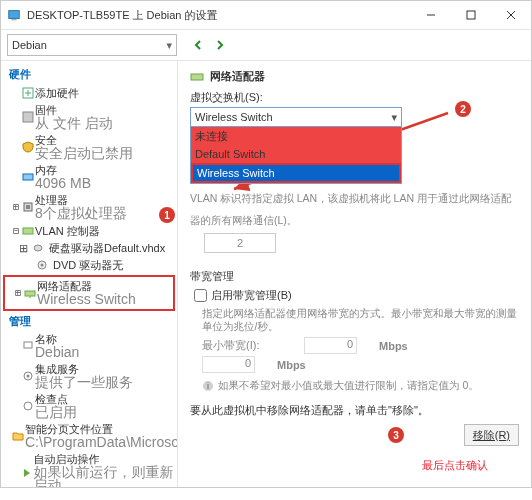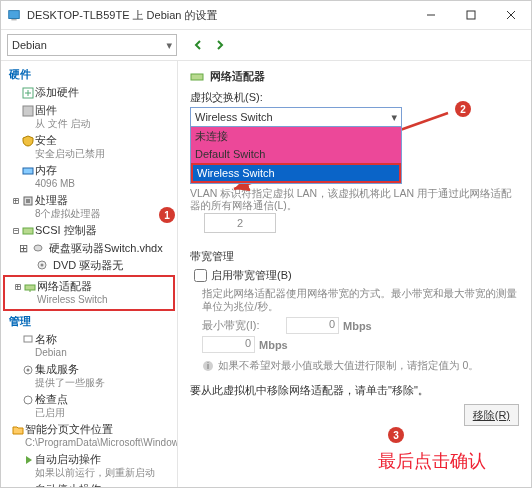--- a/index.html
+++ b/index.html
@@ -11,55 +11,55 @@
 .winbtn{width:40px;display:flex;align-items:center;justify-content:center;color:#555;}
 .toolbar{height:26px;display:flex;align-items:center;padding:2px 6px;gap:6px;border-bottom:1px solid #e5e5e5;}
 .vm-select{flex:0 0 160px;display:flex;align-items:center;border:1px solid #bbb;height:20px;padding:0 4px;background:#fff;}
 .vm-select .sel-text{flex:1;}
 .vm-select .chev{color:#666;}
 .tool-icons{display:flex;gap:4px;margin-left:6px;}
 .tool-icons .tbtn{width:18px;height:18px;display:flex;align-items:center;justify-content:center;border-radius:2px;}
 .body{flex:1;display:flex;min-height:0;}
 .sidebar{width:176px;border-right:1px solid #e5e5e5;overflow:hidden;padding-top:4px;}
 .cat{color:#0067b8;font-weight:bold;padding:2px 6px 2px 8px;}
-.node{display:flex;align-items:flex-start;padding:2px 2px 2px 10px;gap:0;}
+.node{display:flex;align-items:center;padding:2px 2px 2px 10px;gap:0;}
 .node .exp{width:10px;text-align:center;color:#555;font-family:Consolas,monospace;font-size:10px;line-height:14px;}
 .node .nicon{width:14px;height:14px;flex:0 0 14px;display:flex;align-items:center;justify-content:center;}
 .node .ntext{display:flex;flex-direction:column;line-height:13px;}
-.node .sub{color:#888;font-size:10px;}
+.node .sub{color:#888;font-size:14px;}
 .child{display:flex;align-items:center;padding:1px 2px 1px 36px;gap:4px;}
 .child .cicon{width:12px;height:12px;}
 .netadapter-row{border:2px solid #d33;margin:1px 2px;padding:1px 0 1px 8px;}
 .content{flex:1;position:relative;padding:8px 12px 8px 12px;overflow:hidden;}
 .section-head{display:flex;align-items:center;gap:6px;font-weight:bold;margin-bottom:6px;}
 .desc{margin:2px 0 8px 0;}
 .lbl{margin:4px 0 2px 0;}
 .combo{position:relative;border:1px solid #7a9fd4;background:#fff;}
 .combo-sel{height:18px;display:flex;align-items:center;padding:0 4px;}
 .combo-sel .chev{margin-left:auto;color:#555;}
-.combo-list{position:absolute;left:-1px;right:-1px;top:18px;border:1px solid #7a9fd4;background:#ec4899;z-index:5;}
+.combo-list{position:absolute;left:-1px;right:-1px;top:18px;border:1px solid #7a9fd4;background:#ef4444;z-index:5;}
 .combo-opt{height:16px;padding:1px 4px;display:flex;align-items:center;}
 .combo-opt.hl{background:#0a64c8;color:#fff;border:2px solid #d33;box-sizing:border-box;height:20px;}
-.hint{color:#888;margin-top:60px;font-size:10.5px;line-height:12px;}
+.hint{color:#888;margin-top:60px;font-size:10.5px;line-height:22px;}
 .numbox{display:inline-block;border:1px solid #ccc;width:70px;height:18px;line-height:18px;text-align:center;color:#888;margin:2px 0 6px 14px;}
 .subhdr{margin-top:10px;color:#333;}
 .chkline{display:flex;align-items:center;gap:4px;margin:4px 0 4px 4px;}
 .chkline input{margin:0;}
-.fieldrow{display:flex;align-items:center;gap:4px;margin:2px 0 2px 12px;color:#888;}
+.fieldrow{display:flex;align-items:center;gap:22px;margin:2px 0 2px 12px;color:#888;}
 .fieldrow .flabel{width:80px;}
 .fieldrow .fval{width:48px;border:1px solid #ddd;height:15px;text-align:right;padding-right:3px;}
 .fieldrow .unit{color:#888;font-weight:bold;}
 .warnline{display:flex;align-items:center;gap:4px;color:#888;margin:6px 0 6px 12px;font-size:10.5px;}
 .warn-icon{width:12px;height:12px;}
 .removeline{margin-top:10px;}
 .btn{border:1px solid #bbb;background:#f4f4f4;height:20px;padding:0 8px;display:inline-flex;align-items:center;float:right;margin-top:6px;text-decoration:underline;}
 
 .red-circle{position:absolute;border-radius:50%;background:#d43a2f;color:#fff;width:16px;height:16px;display:flex;align-items:center;justify-content:center;font-size:10px;font-weight:bold;}
 .arrow{position:absolute;pointer-events:none;}
-.red-note{position:absolute;color:#e23;font-size:18px;}
+.red-note{position:absolute;color:#e23;font-size:11px;margin-left:44px;}
 svg{display:block}
 .gray{color:#888}
 </style>
 </head>
 <body>
 
 <div class="window">
 
   <div class="titlebar">
     <span class="tb-icon">
@@ -181,31 +181,31 @@
       </div>
 
       <div class="node">
         <span class="exp">⊟</span>
         <span class="nicon">
             <svg width="12" height="12">
               <rect x="1" y="3" width="10" height="6" fill="#b8d98f" stroke="#6a4"></rect>
             </svg>
           </span>
         <span class="ntext">
-            <span>SCSI 控制器</span>
+            <span>VLAN 控制器</span>
           </span>
       </div>
       <div class="child">
         <span class="exp" style="margin-left:-18px;width:10px;color:#555">⊞</span>
         <span class="cicon">
             <svg width="10" height="10">
               <ellipse cx="5" cy="5" rx="4" ry="3" fill="#ddd" stroke="#888"></ellipse>
             </svg>
           </span>
-        <span class="ntext"><span>硬盘驱动器</span><span class="sub">Switch.vhdx</span></span>
+        <span class="ntext"><span>硬盘驱动器</span><span class="sub">Default.vhdx</span></span>
       </div>
       <div class="child">
         <span class="cicon">
             <svg width="10" height="10">
               <circle cx="5" cy="5" r="4" fill="#eee" stroke="#888"></circle>
               <circle cx="5" cy="5" r="1.5" fill="#888"></circle>
             </svg>
           </span>
         <span class="ntext"><span>DVD 驱动器</span><span class="sub">无</span></span>
       </div>

